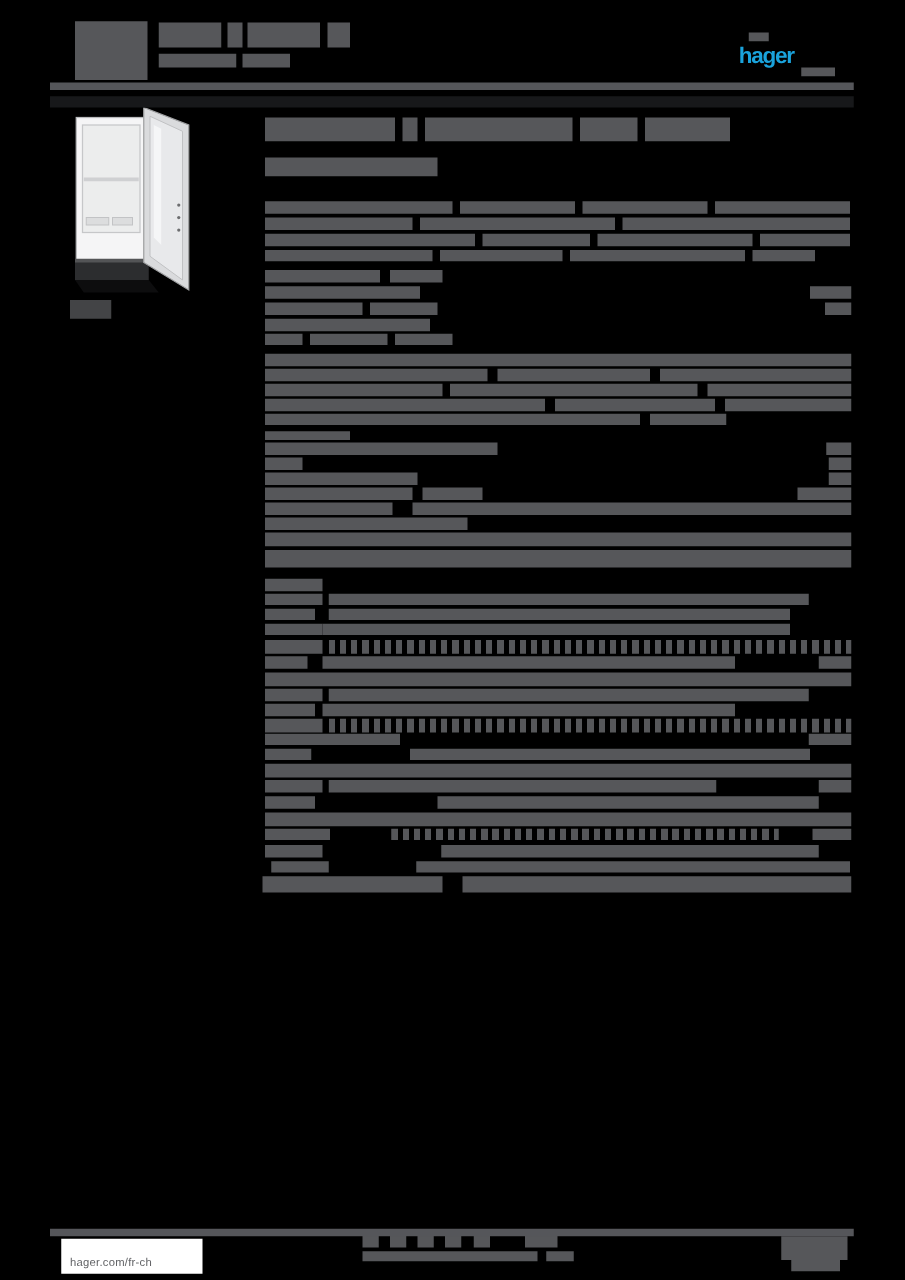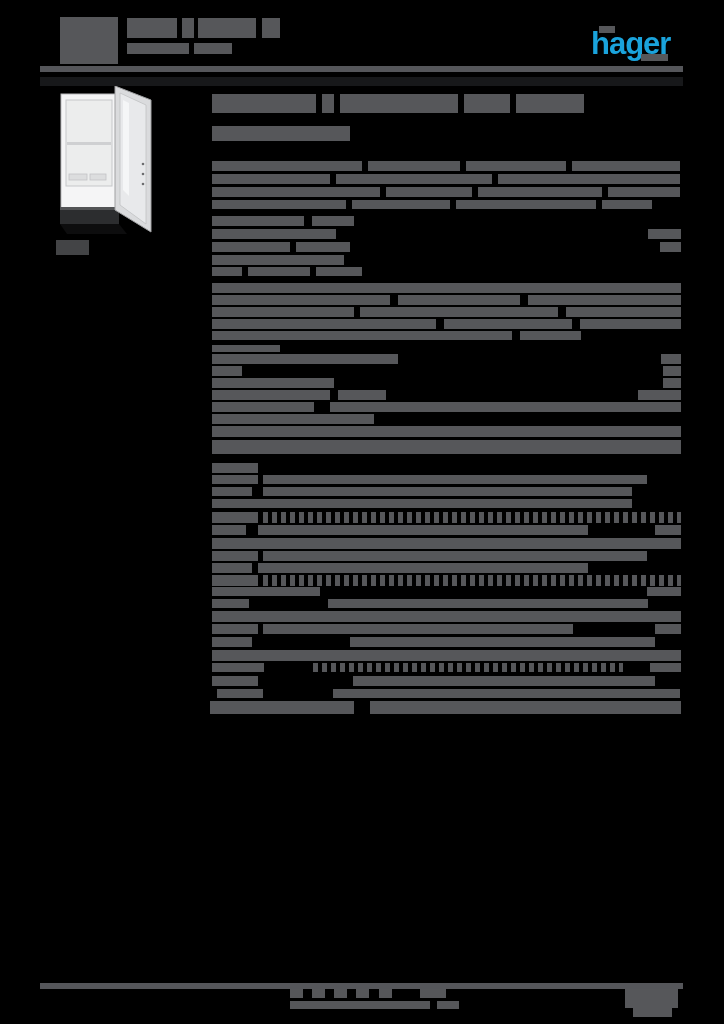--- a/index.html
+++ b/index.html
@@ -4,21 +4,21 @@
 <style>
   html,body{margin:0;padding:0;background:#000;}
   .page{position:relative;width:724px;height:1024px;background:#000;overflow:hidden;
         font-family:"Liberation Sans", sans-serif;}
   .blk{position:absolute;background:#56575a;}
   .blk.dot{background:none;background-image:repeating-linear-gradient(90deg,#56575a 0 5px,transparent 5px 9px);}
   .rule{position:absolute;left:40px;width:643px;height:6px;background:#55565a;}
   .rule.top{top:66px;}
   .rule.bottom{top:983px;}
   .brand{position:absolute;left:591px;top:30px;width:90px;height:30px;
-         color:#1aa3dc;font-weight:bold;font-size:31px;letter-spacing:-1px;line-height:28px;}
+         color:#1aa3dc;font-weight:bold;font-size:18px;letter-spacing:-1px;line-height:28px;}
   .product-img{position:absolute;left:57px;top:86px;width:126px;height:150px;}
   .site-box{position:absolute;left:49px;top:991px;width:113px;height:28px;background:#fff;
             box-sizing:border-box;padding:9px 0 0 7px;}
   .site-box span{font-size:9px;color:#616265;letter-spacing:0.2px;}
 </style>
 </head>
 <body>
 
 <div class="page">
 
@@ -162,14 +162,17 @@
       <div class="blk" style="left: 356px; top: 988px; width: 13px; height: 10px;"></div>
       <div class="blk" style="left: 379px; top: 988px; width: 13px; height: 10px;"></div>
       <div class="blk" style="left: 420px; top: 988px; width: 26px; height: 10px;"></div>
       <div class="blk" style="left: 290px; top: 1001px; width: 140px; height: 8px;"></div>
       <div class="blk" style="left: 437px; top: 1001px; width: 22px; height: 8px;"></div>
       <div class="blk" style="left: 625px; top: 989px; width: 53px; height: 19px;"></div>
       <div class="blk" style="left: 633px; top: 1008px; width: 39px; height: 9px;"></div>
     </div>
 
   <div class="rule bottom"></div>
+  <div class="site-box">
+    <span>hager.com/fr-ch</span>
+  </div>
 
 </div>
 
 </body></html>

